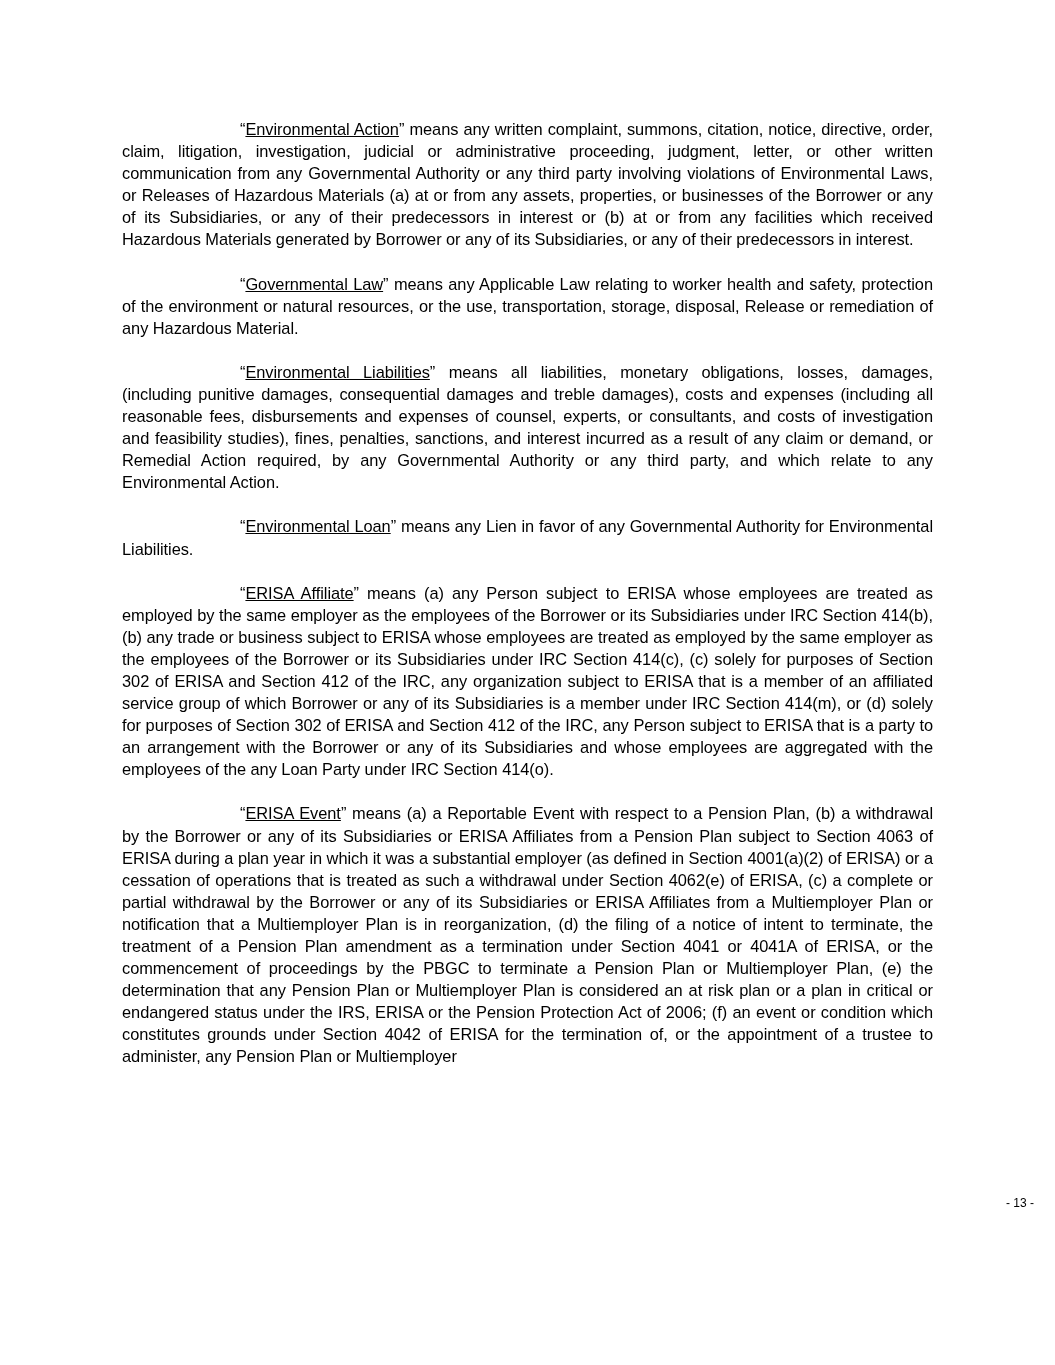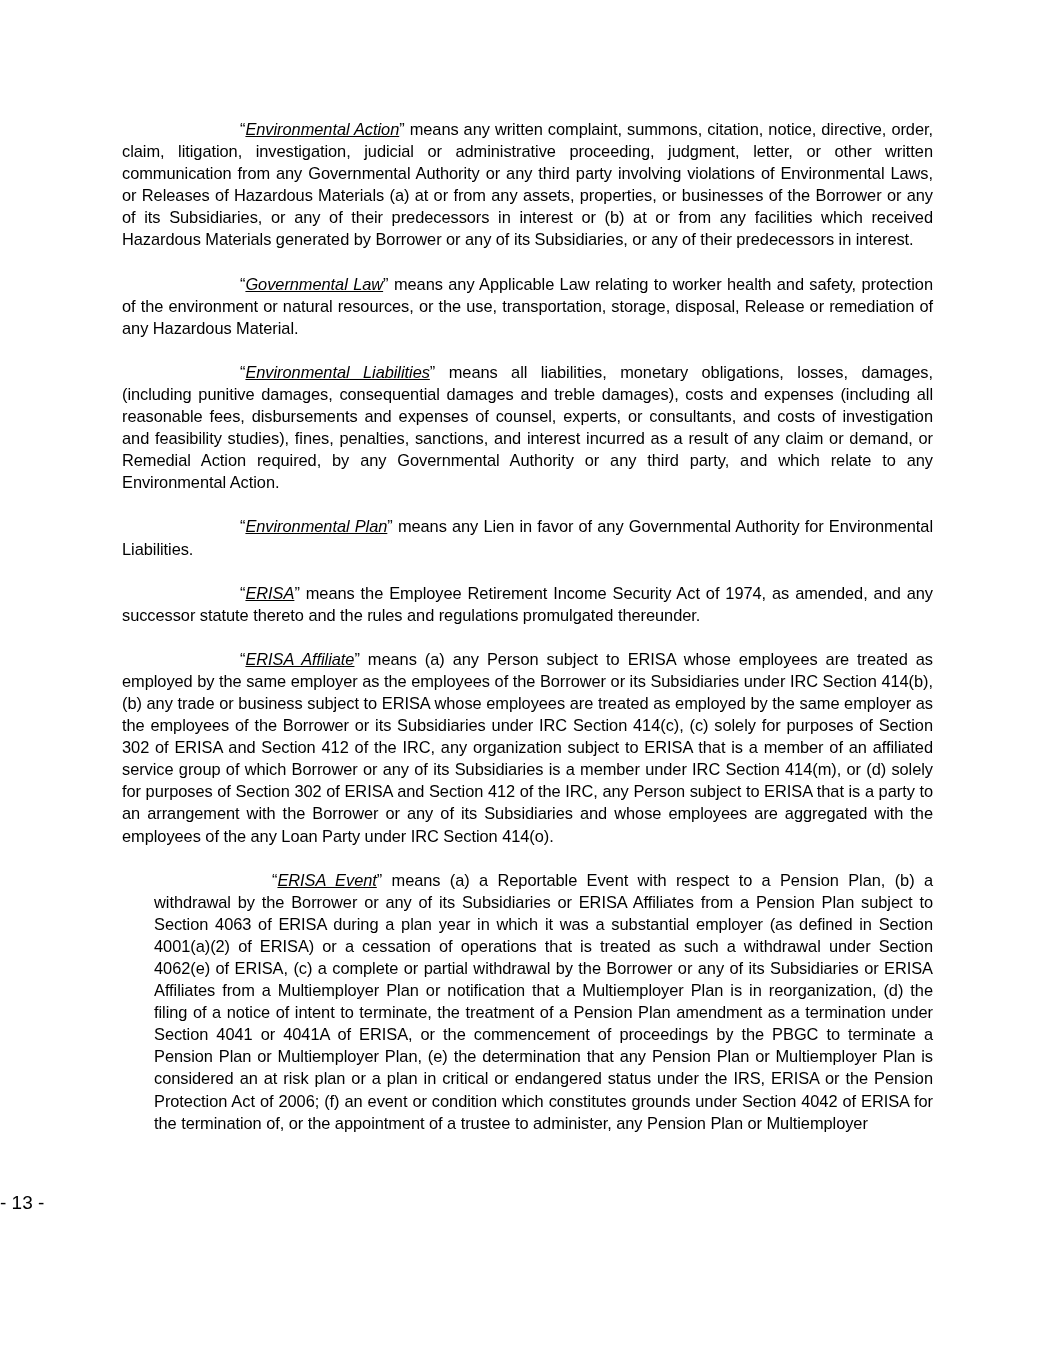--- a/index.html
+++ b/index.html
@@ -34,58 +34,55 @@
     text-justify: inter-word;
     text-indent: 118px;
     font-size: 16.4px;
     line-height: 22.1px;
     letter-spacing: -0.05px;
     word-spacing: 0px;
     -webkit-font-smoothing: antialiased;
   }
   .para:last-child {
     margin-bottom: 0;
-    margin-left: 32px;
   }
   
   .term {
     text-decoration: underline;
     text-decoration-thickness: 1px;
     text-underline-offset: 1px;
-    font-style: italic;
   }
   .quote-open::before { content: "\201C"; }
   .footer {
     position: absolute;
     left: 0;
     top: 1192px;
     width: 1034px;
-    text-align: left;
-    font-size: 19px;
+    text-align: right;
+    font-size: 12px;
     line-height: 22px;
     font-family: "Liberation Sans", sans-serif;
   }
 </style>
 </head>
 <body>
 
 <div class="page">
 
   <div class="text-column">
 
     <p class="para"><span class="quote-open"></span><span class="term">Environmental Action</span><span>” means any written complaint, summons, citation, notice, directive, order, claim, litigation, investigation, judicial or administrative proceeding, judgment, letter, or other written communication from any Governmental Authority or any third party involving violations of Environmental Laws, or Releases of Hazardous Materials (a) at or from any assets, properties, or businesses of the Borrower or any of its Subsidiaries, or any of their predecessors in interest or (b) at or from any facilities which received Hazardous Materials generated by Borrower or any of its Subsidiaries, or any of their predecessors in interest.</span></p>
 
     <p class="para"><span class="quote-open"></span><span class="term">Governmental Law</span><span>” means any Applicable Law relating to worker health and safety, protection of the environment or natural resources, or the use, transportation, storage, disposal, Release or remediation of any Hazardous Material.</span></p>
 
     <p class="para"><span class="quote-open"></span><span class="term">Environmental Liabilities</span><span>” means all liabilities, monetary obligations, losses, damages, (including punitive damages, consequential damages and treble damages), costs and expenses (including all reasonable fees, disbursements and expenses of counsel, experts, or consultants, and costs of investigation and feasibility studies), fines, penalties, sanctions, and interest incurred as a result of any claim or demand, or Remedial Action required, by any Governmental Authority or any third party, and which relate to any Environmental Action.</span></p>
 
-    <p class="para"><span class="quote-open"></span><span class="term">Environmental Plan</span><span>” means any Lien in favor of any Governmental Authority for Environmental Liabilities.</span></p>
+    <p class="para"><span class="quote-open"></span><span class="term">Environmental Loan</span><span>” means any Lien in favor of any Governmental Authority for Environmental Liabilities.</span></p>
 
 
-    <p class="para"><span class="quote-open"></span><span class="term">ERISA</span><span>” means the Employee Retirement Income Security Act of 1974, as amended, and any successor statute thereto and the rules and regulations promulgated thereunder.</span></p>
 
     <p class="para"><span class="quote-open"></span><span class="term">ERISA Affiliate</span><span>” means (a) any Person subject to ERISA whose employees are treated as employed by the same employer as the employees of the Borrower or its Subsidiaries under IRC Section 414(b), (b) any trade or business subject to ERISA whose employees are treated as employed by the same employer as the employees of the Borrower or its Subsidiaries under IRC Section 414(c), (c) solely for purposes of Section 302 of ERISA and Section 412 of the IRC, any organization subject to ERISA that is a member of an affiliated service group of which Borrower or any of its Subsidiaries is a member under IRC Section 414(m), or (d) solely for purposes of Section 302 of ERISA and Section 412 of the IRC, any Person subject to ERISA that is a party to an arrangement with the Borrower or any of its Subsidiaries and whose employees are aggregated with the employees of the any Loan Party under IRC Section 414(o).</span></p>
 
     <p class="para"><span class="quote-open"></span><span class="term">ERISA Event</span><span>” means (a) a Reportable Event with respect to a Pension Plan, (b) a withdrawal by the Borrower or any of its Subsidiaries or ERISA Affiliates from a Pension Plan subject to Section 4063 of ERISA during a plan year in which it was a substantial employer (as defined in Section 4001(a)(2) of ERISA) or a cessation of operations that is treated as such a withdrawal under Section 4062(e) of ERISA, (c) a complete or partial withdrawal by the Borrower or any of its Subsidiaries or ERISA Affiliates from a Multiemployer Plan or notification that a Multiemployer Plan is in reorganization, (d) the filing of a notice of intent to terminate, the treatment of a Pension Plan amendment as a termination under Section 4041 or 4041A of ERISA, or the commencement of proceedings by the PBGC to terminate a Pension Plan or Multiemployer Plan, (e) the determination that any Pension Plan or Multiemployer Plan is considered an at risk plan or a plan in critical or endangered status under the IRS, ERISA or the Pension Protection Act of 2006; (f) an event or condition which constitutes grounds under Section 4042 of ERISA for the termination of, or the appointment of a trustee to administer, any Pension Plan or Multiemployer</span></p>
 
   </div>
 
   <div class="footer">- 13 -</div>
 
 </div>

